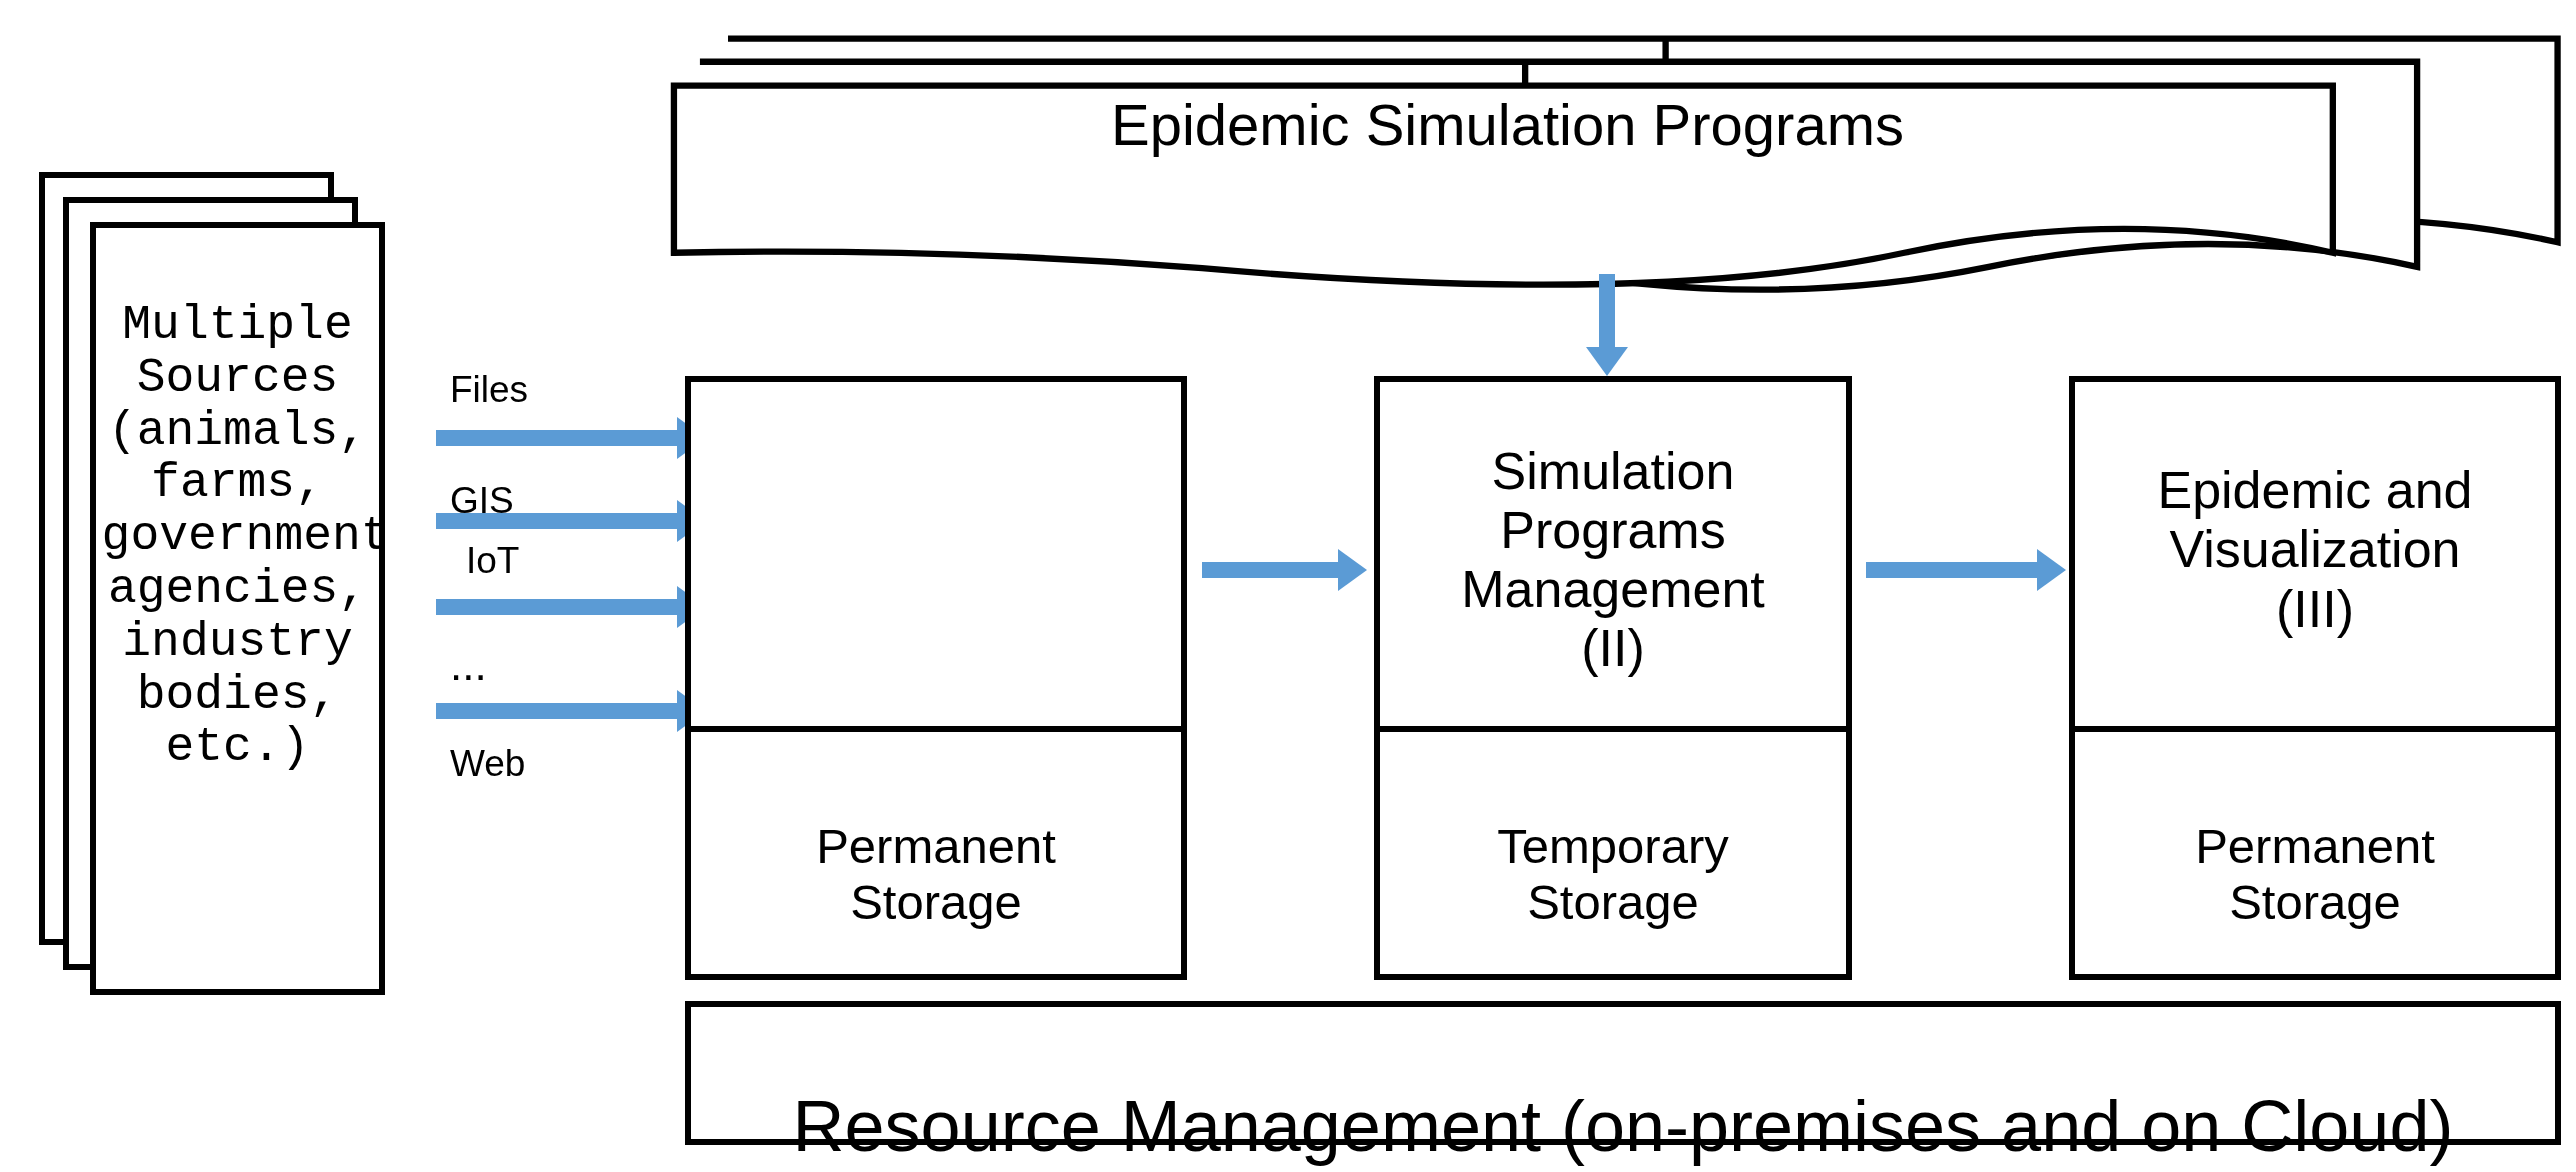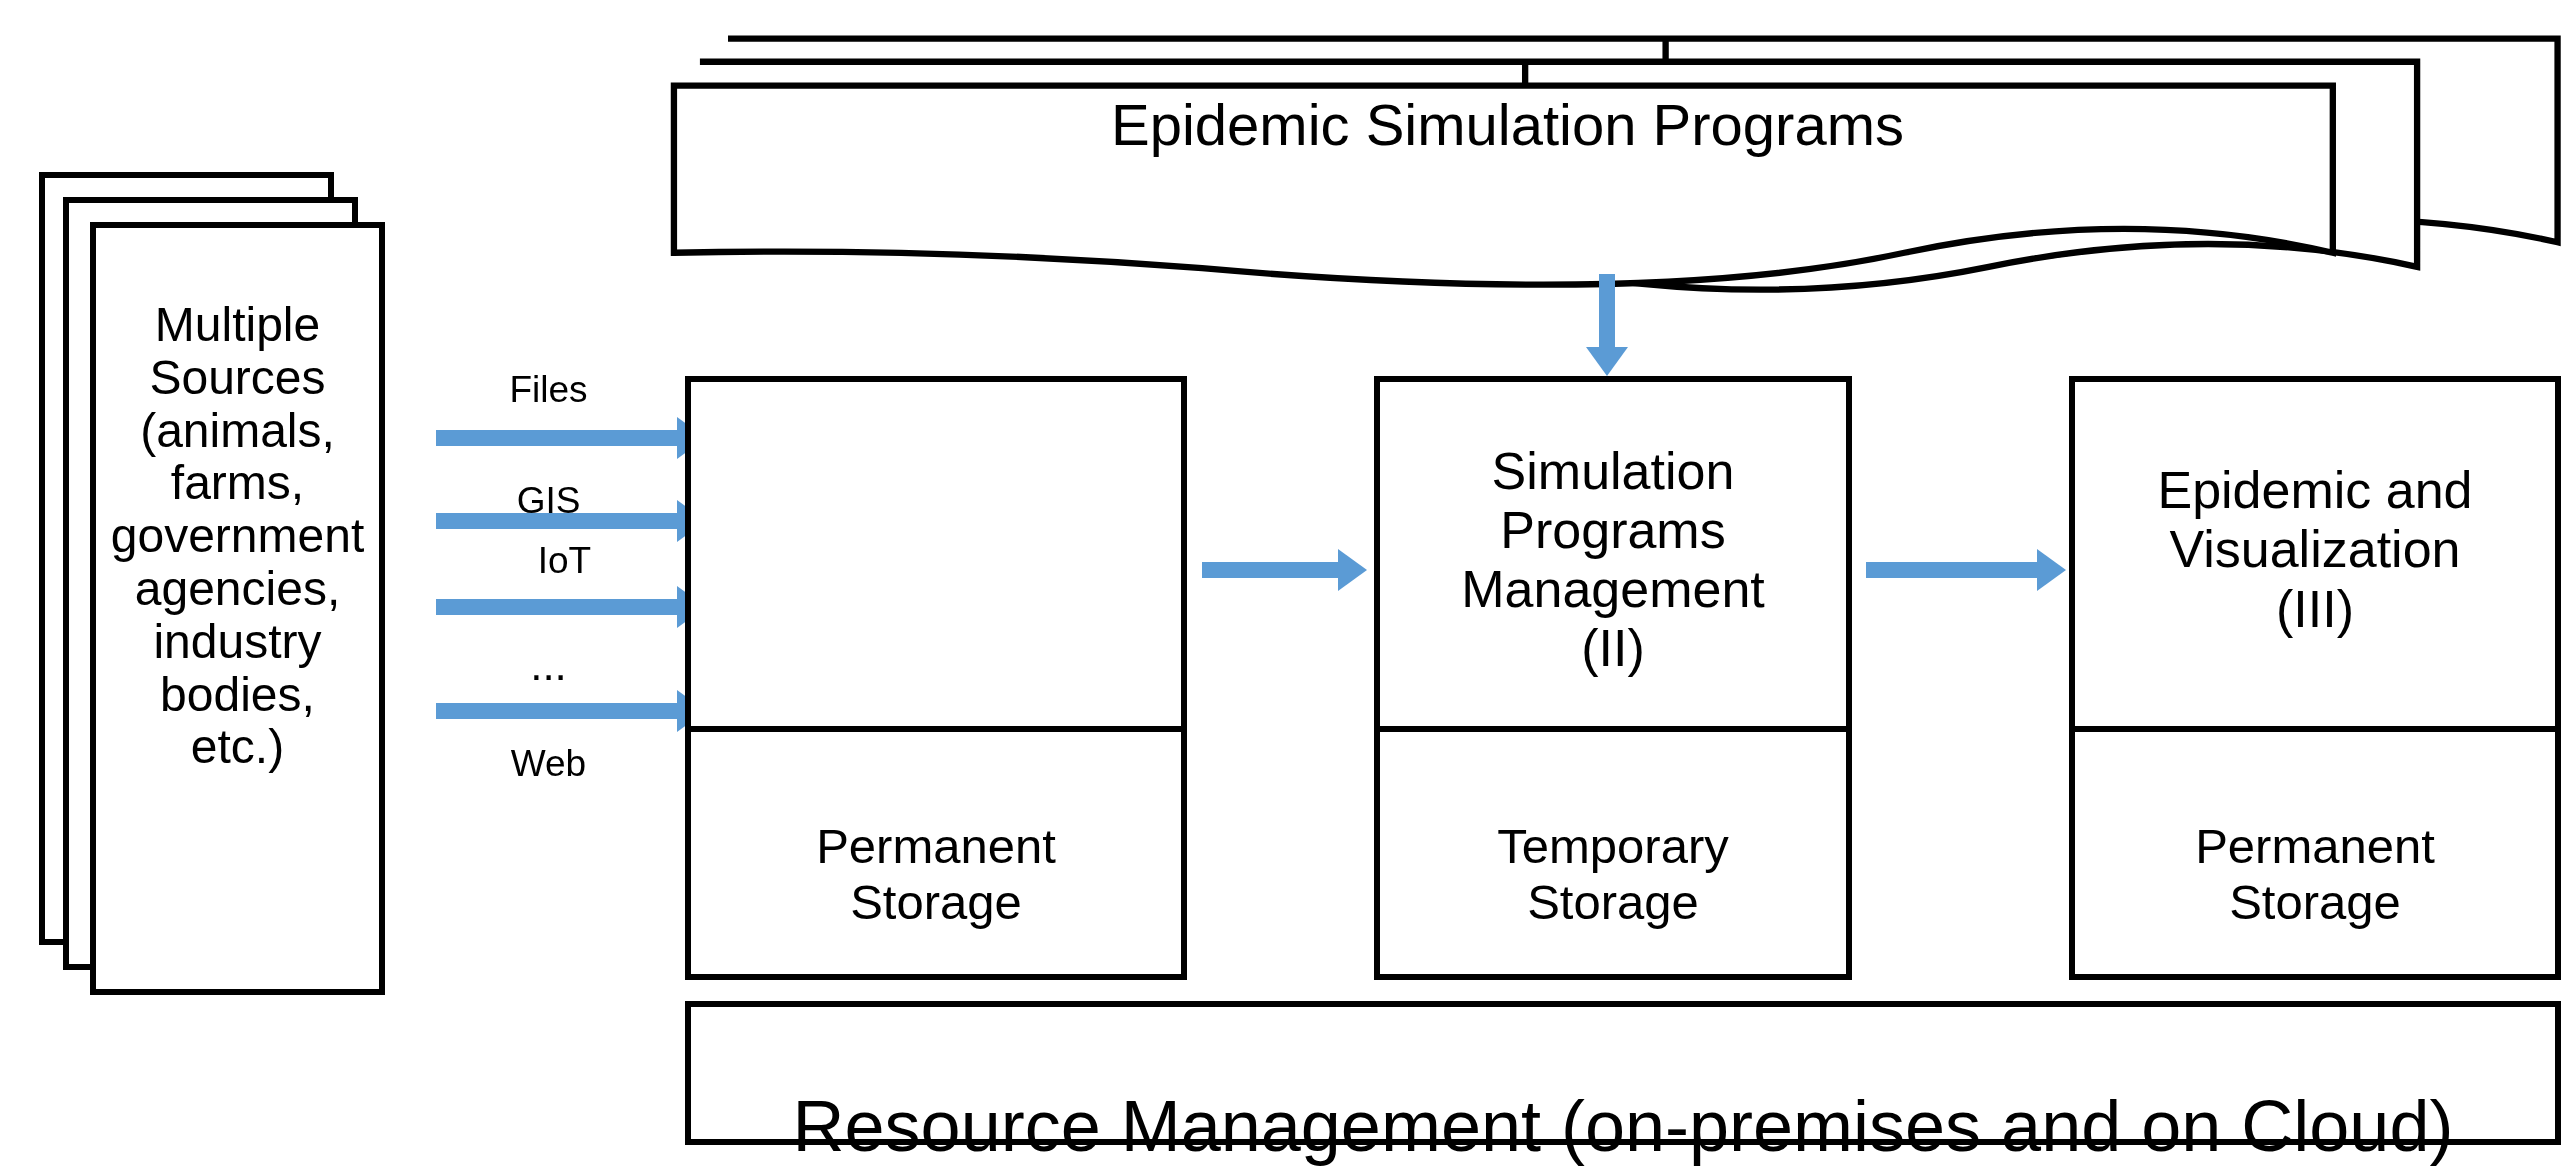--- a/index.html
+++ b/index.html
@@ -38,38 +38,39 @@
     left: 0; right: 0;
     text-align: center;
     line-height: 1.12;
     white-space: pre-line;
     font-weight: 400;
     margin-top: 44px;
   }
   .src-text {
     font-size: 48px;
     line-height: 1.10;
+    font-family: Liberation Mono, monospace;
   }
   .stage-title {
     font-size: 52px;
     line-height: 1.14;
   }
   .storage-text {
     font-size: 49px;
     line-height: 1.14;
   }
   .banner-text {
     font-size: 58px;
   }
   .bottombar-text {
     font-size: 72px;
   }
   .arrow-label {
     position: absolute;
-    text-align: center;
+    text-align: left;
     font-size: 37px;
     line-height: 1;
     white-space: nowrap;
   }
 
   
   .arrow-h {
     position: absolute;
     height: 15.5px;
     background: #5B9BD5;

